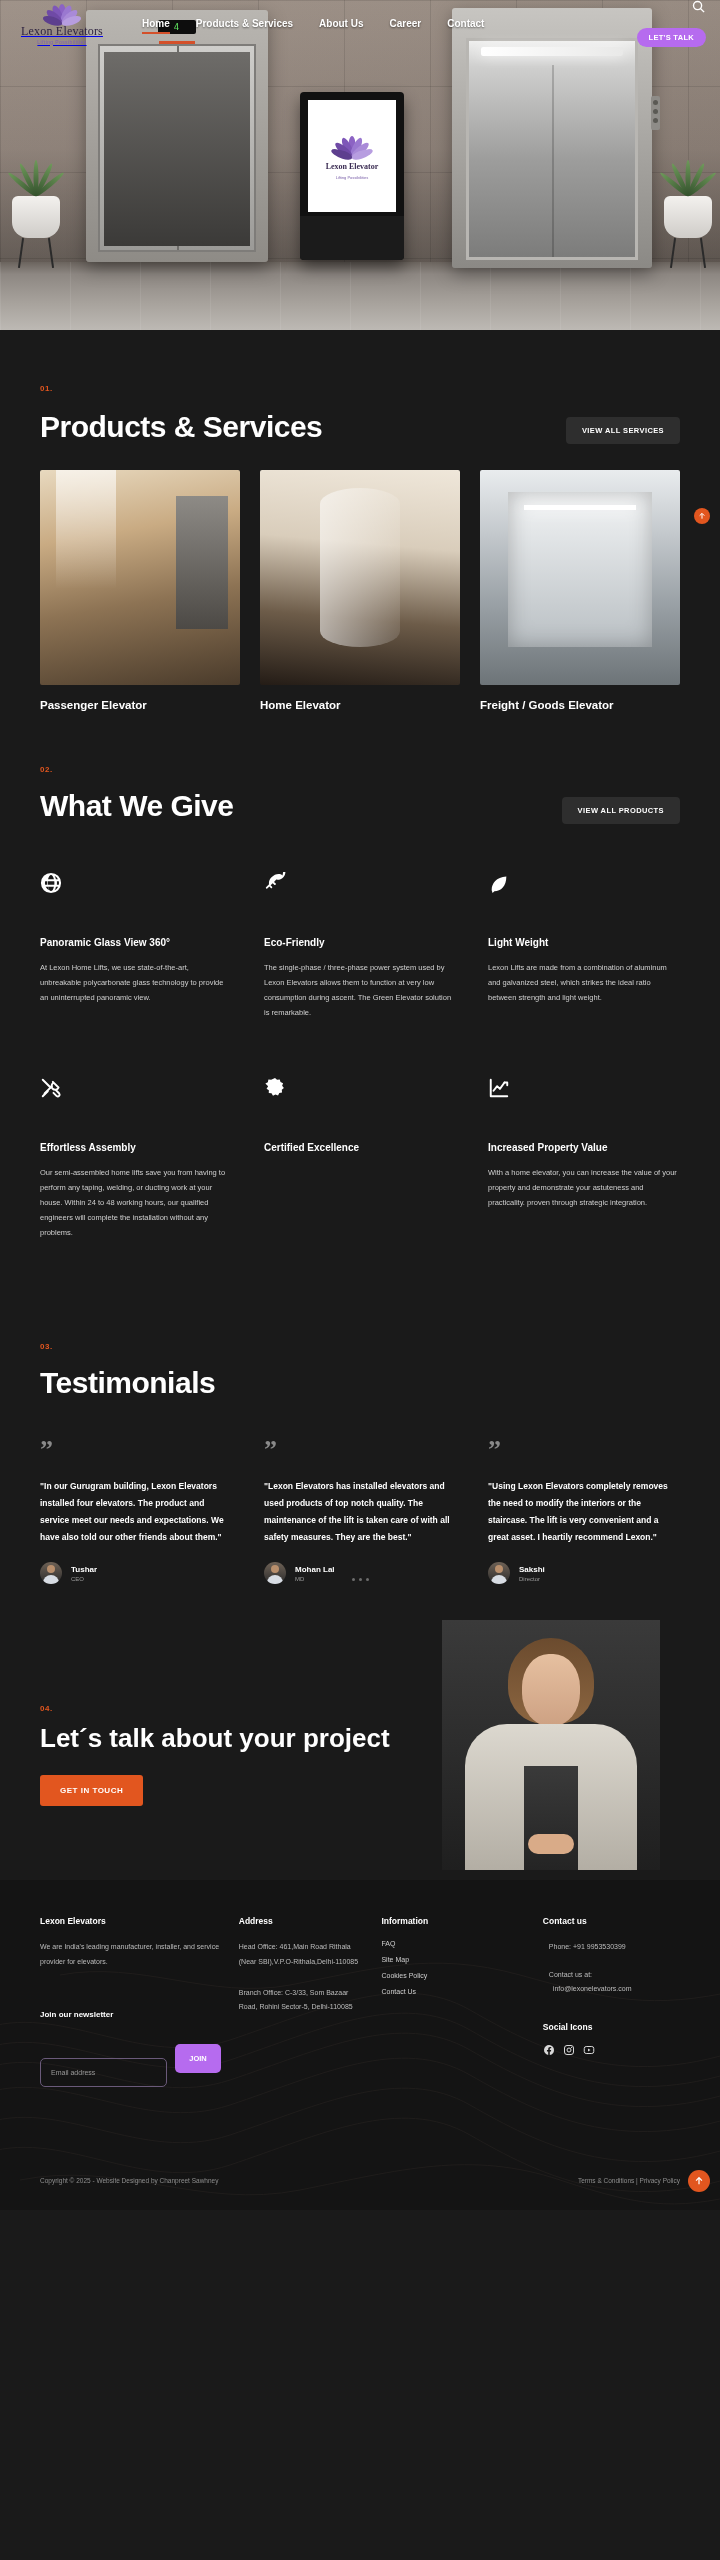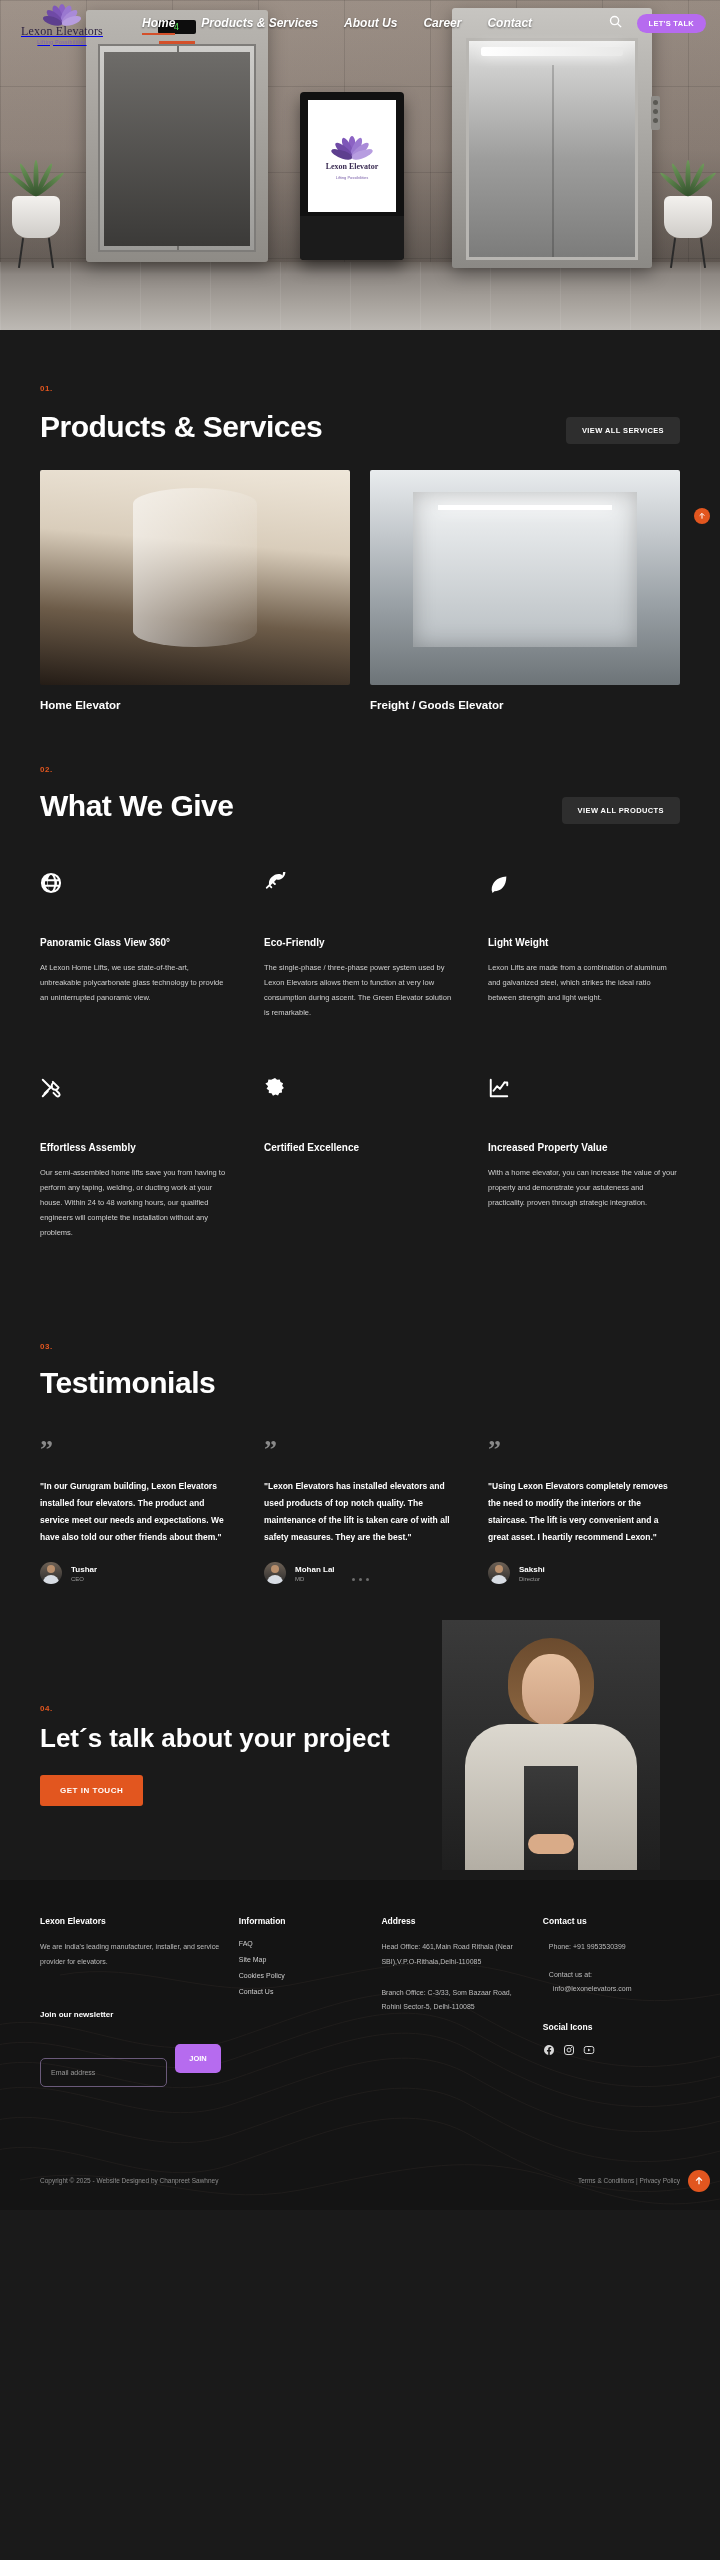--- a/index.html
+++ b/index.html
@@ -74,24 +74,24 @@
 
   
   .nav{position:absolute;left:0;right:0;top:0;height:46px;display:flex;align-items:center;
        padding:0 14px;z-index:9;}
   .logo{display:flex;flex-direction:column;align-items:center;width:96px;}
   .logo .lname{font-family:"Liberation Serif",serif;font-size:12px;color:#2e2340;letter-spacing:.2px;}
   .logo .ltag{font-size:5px;color:#7d5fb0;letter-spacing:.4px;}
   .logo .lmark{width:40px;height:22px;position:relative;}
   .logo .lmark i{position:absolute;bottom:0;left:50%;width:8px;height:20px;border-radius:50%;}
   .navlinks{display:flex;align-items:center;gap:26px;margin-left:32px;}
-  .navlinks a{color:#fff;font-size:12px;font-weight:700;text-decoration:none;position:relative;
-    text-shadow:0 1px 2px rgba(0,0,0,.5);font-style:italic;}
+  .navlinks a{color:#fff;font-size:10px;font-weight:700;text-decoration:none;position:relative;
+    text-shadow:0 1px 2px rgba(0,0,0,.5);}
   .navlinks a.active:after{content:"";position:absolute;left:0;right:0;bottom:-5px;height:2px;background:#d4502a;}
-  .navright{margin-left:auto;display:flex;align-items:flex-start;gap:14px;}
+  .navright{margin-left:auto;display:flex;align-items:flex-end;gap:14px;flex-direction:column;}
   .searchbtn{width:15px;height:15px;display:block;}
   .talkbtn{background:#b66bef;color:#fff;border:none;border-radius:12px;padding:5px 12px;
     font-size:7.5px;font-weight:700;letter-spacing:.3px;cursor:pointer;}
 
   
   .sec{padding:0 40px;}
   .eyebrow{color:#e2561f;font-size:8px;font-weight:700;letter-spacing:.5px;}
   h2.big{font-family:"Liberation Sans",sans-serif;font-weight:700;font-size:30px;line-height:1.18;
     letter-spacing:-.5px;}
   .headrow{display:flex;align-items:flex-end;justify-content:space-between;}
@@ -297,20 +297,24 @@
 
 <section class="sec" style="padding-top:54px;">
   <div class="eyebrow">01.</div>
   <div class="headrow" style="margin-top:16px;">
     <h2 class="big">Products &amp; Services</h2>
     <button class="ghostbtn">VIEW ALL SERVICES</button>
   </div>
 
   <div class="cards">
     <div class="card">
+      <div class="ph ph1"></div>
+      <div class="cname">Passenger Elevator</div>
+    </div>
+    <div class="card">
       <div class="ph ph2"></div>
       <div class="cname">Home Elevator</div>
     </div>
     <div class="card">
       <div class="ph ph3"></div>
       <div class="cname">Freight / Goods Elevator</div>
     </div>
   </div>
 </section>
 
@@ -480,33 +484,33 @@
       <div class="fh">Lexon Elevators</div>
       <p class="fp">We are India's leading manufacturer, installer, and service provider for elevators.</p>
       <div class="nl">Join our newsletter</div>
       <div class="nlrow">
         <input class="nlinput" type="text" placeholder="Email address" style="">
         <button class="joinbtn">JOIN</button>
       </div>
     </div>
 
     <div>
+      <div class="fh">Address</div>
+      <p class="fp">Head Office: 461,Main Road Rithala (Near SBI),V.P.O-Rithala,Delhi-110085</p>
+      <p class="fp" style="margin-top:16px;">Branch Office: C-3/33, Som Bazaar Road, Rohini Sector-5, Delhi-110085</p>
+    </div>
+
+    <div>
       <div class="fh">Information</div>
       <div class="flinks">
         <a href="#">FAQ</a>
         <a href="#">Site Map</a>
         <a href="#">Cookies Policy</a>
         <a href="#">Contact Us</a>
       </div>
-    </div>
-
-    <div>
-      <div class="fh">Address</div>
-      <p class="fp">Head Office: 461,Main Road Rithala (Near SBI),V.P.O-Rithala,Delhi-110085</p>
-      <p class="fp" style="margin-top:16px;">Branch Office: C-3/33, Som Bazaar Road, Rohini Sector-5, Delhi-110085</p>
     </div>
 
     <div>
       <div class="fh">Contact us</div>
       <div class="fcontact" style="padding-left:6px;">Phone: +91 9953530399</div>
       <div class="fcontact" style="margin-top:14px;padding-left:6px;">Contact us at:</div>
       <div class="fcontact" style="padding-left:10px;">info@lexonelevators.com</div>
       <div class="socialh">Social Icons</div>
       <div class="socials">
         <a href="#">

